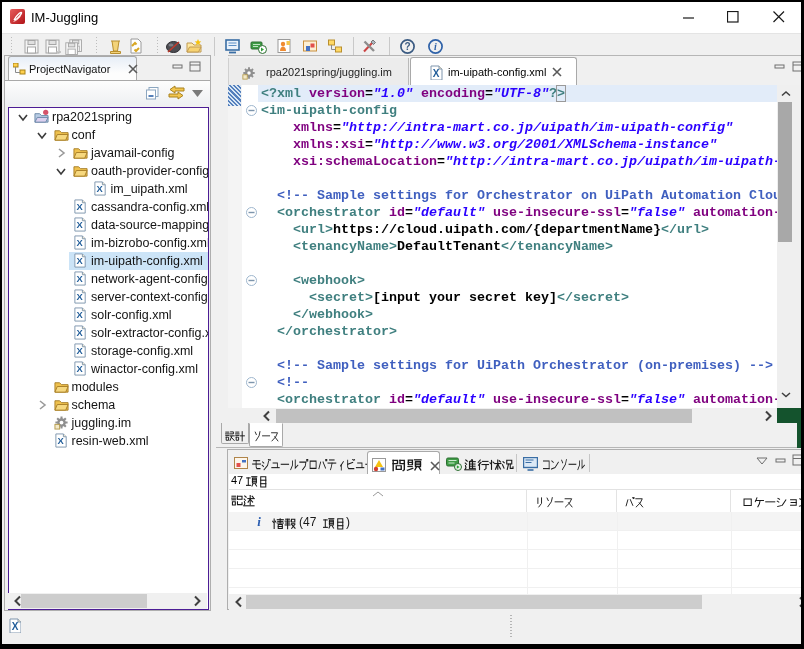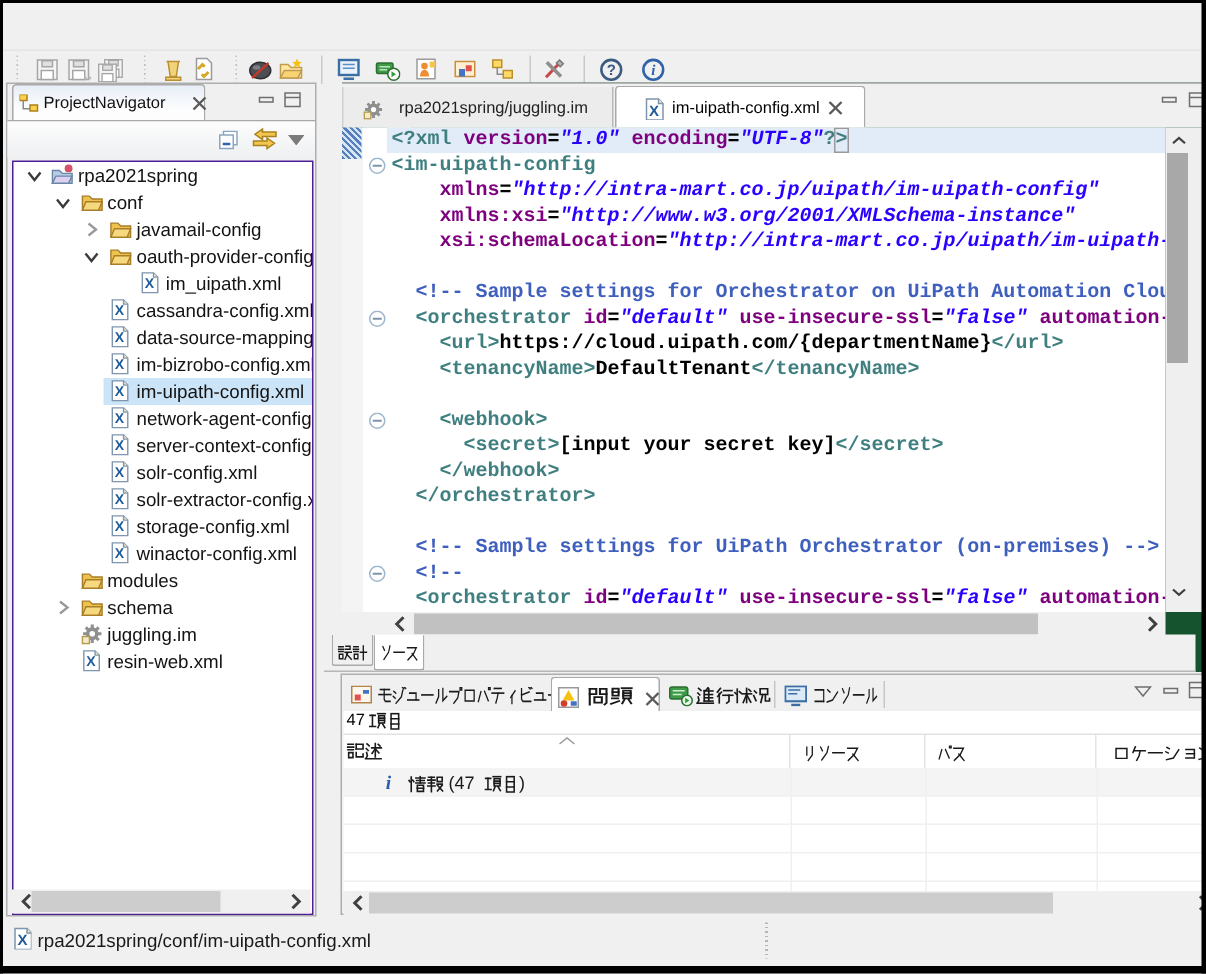--- a/index.html
+++ b/index.html
@@ -52,20 +52,43 @@
 .bth{position:absolute;top:0;height:22px;border-right:1px solid #e3e3e3;font-size:13px;color:#1a1a1a}
 .brow{position:absolute;left:0;width:581px;height:19px;border-bottom:1px solid #f0f0f0}
 .bcol{position:absolute;top:0;width:1px;height:100%;background:#f0f0f0}
 #bhsb{position:absolute;left:1px;top:144px;width:583px;height:16px;background:#f0f0f0}
 
 #status{left:0;top:612px;width:799px;height:30px;background:#f0f0f0}
 #status .txt{position:absolute;left:25px;top:8px;font-size:12.5px;color:#1a1a1a}
 .sb-thumb{position:absolute;background:#cdcdcd}
 </style></head><body>
 <div id="win">
+    <div class="abs" id="title">
+      <svg class="abs" style="left:8px;top:7px" width="16" height="16" viewBox="0 0 16 16">
+        <defs>
+          <linearGradient id="rg" x1="0" y1="0" x2="1" y2="1">
+            <stop offset="0" stop-color="#e85d5d"></stop>
+            <stop offset="1" stop-color="#b01217"></stop>
+          </linearGradient>
+        </defs>
+        <rect x="0" y="0" width="15" height="15" rx="2" fill="url(#rg)"></rect>
+        <path d="M4 11c4-7 7-8 7.5-7.5S9 9 4.5 11.5" fill="none" stroke="#fff" stroke-width="1.4"></path>
+        <path d="M3.5 12.5c2-.5 5-2.5 7-5" fill="none" stroke="#ffd7d7" stroke-width=".8"></path>
+      </svg>
+      <div class="txt">IM-Juggling</div>
+      <svg class="abs" style="left:681px;top:10px" width="12" height="12" viewBox="0 0 12 12">
+        <path d="M0 6h11" stroke="#1a1a1a" stroke-width="1.2"></path>
+      </svg>
+      <svg class="abs" style="left:725px;top:9px" width="12" height="12" viewBox="0 0 12 12">
+        <rect x="0.5" y="0.5" width="10.5" height="10.5" fill="none" stroke="#1a1a1a" stroke-width="1.2"></rect>
+      </svg>
+      <svg class="abs" style="left:771px;top:9px" width="12" height="12" viewBox="0 0 12 12">
+        <path d="M0.5 0.5L11 11M11 0.5L0.5 11" stroke="#1a1a1a" stroke-width="1.2"></path>
+      </svg>
+    </div>
     <div class="abs" id="toolbar">
       <div class="grip" style="left:8px"></div>
       <div class="grip" style="left:93px"></div>
       <div class="grip" style="left:154px"></div>
       <div class="tsep" style="left:212px"></div>
       <div class="tsep" style="left:351px"></div>
       <div class="tsep" style="left:387px"></div>
       <svg class="ticon" style="left:21px" width="17" height="17" viewBox="0 0 17 17">
         <rect x="2" y="2" width="13" height="13" fill="#f4f4f4" stroke="#a6a6a6"></rect>
         <rect x="5" y="2.5" width="7" height="4" fill="#e0e0e0" stroke="#a6a6a6"></rect>
@@ -724,19 +747,18 @@
           <path d="M2 1.5L6.5 6 2 10.5" fill="none" stroke="#404040" stroke-width="2"></path>
         </svg>
       </div>
     </div>
     <div class="abs" id="status">
       <svg class="abs" style="left:8px;top:6px" width="13" height="15" viewBox="0 0 13 15">
         <path d="M2 1h8l3 3v11H2z" fill="#fff" stroke="#7e95ad"></path>
         <path d="M10 1v3h3" fill="#f6e8c8" stroke="#7e95ad"></path>
         <text x="7" y="12" font-size="10" font-weight="bold" font-family="Liberation Sans" fill="#1f5c99" text-anchor="middle">X</text>
       </svg>
-      <div class="txt">rpa2021spring/conf/im-uipath-config.xml</div>
       <div class="abs" style="left:510px;top:3px;width:2px;height:24px;background-image:repeating-linear-gradient(#b5b5b5 0 1px,transparent 1px 3px)"></div>
     </div>
     <div class="bord" style="left:0;top:0;width:804px;height:2px"></div>
     <div class="bord" style="left:0;top:0;width:2px;height:649px"></div>
     <div class="bord" style="left:801px;top:0;width:3px;height:649px"></div>
     <div class="bord" style="left:0;top:644px;width:804px;height:5px"></div>
   </div>
 </body></html>

